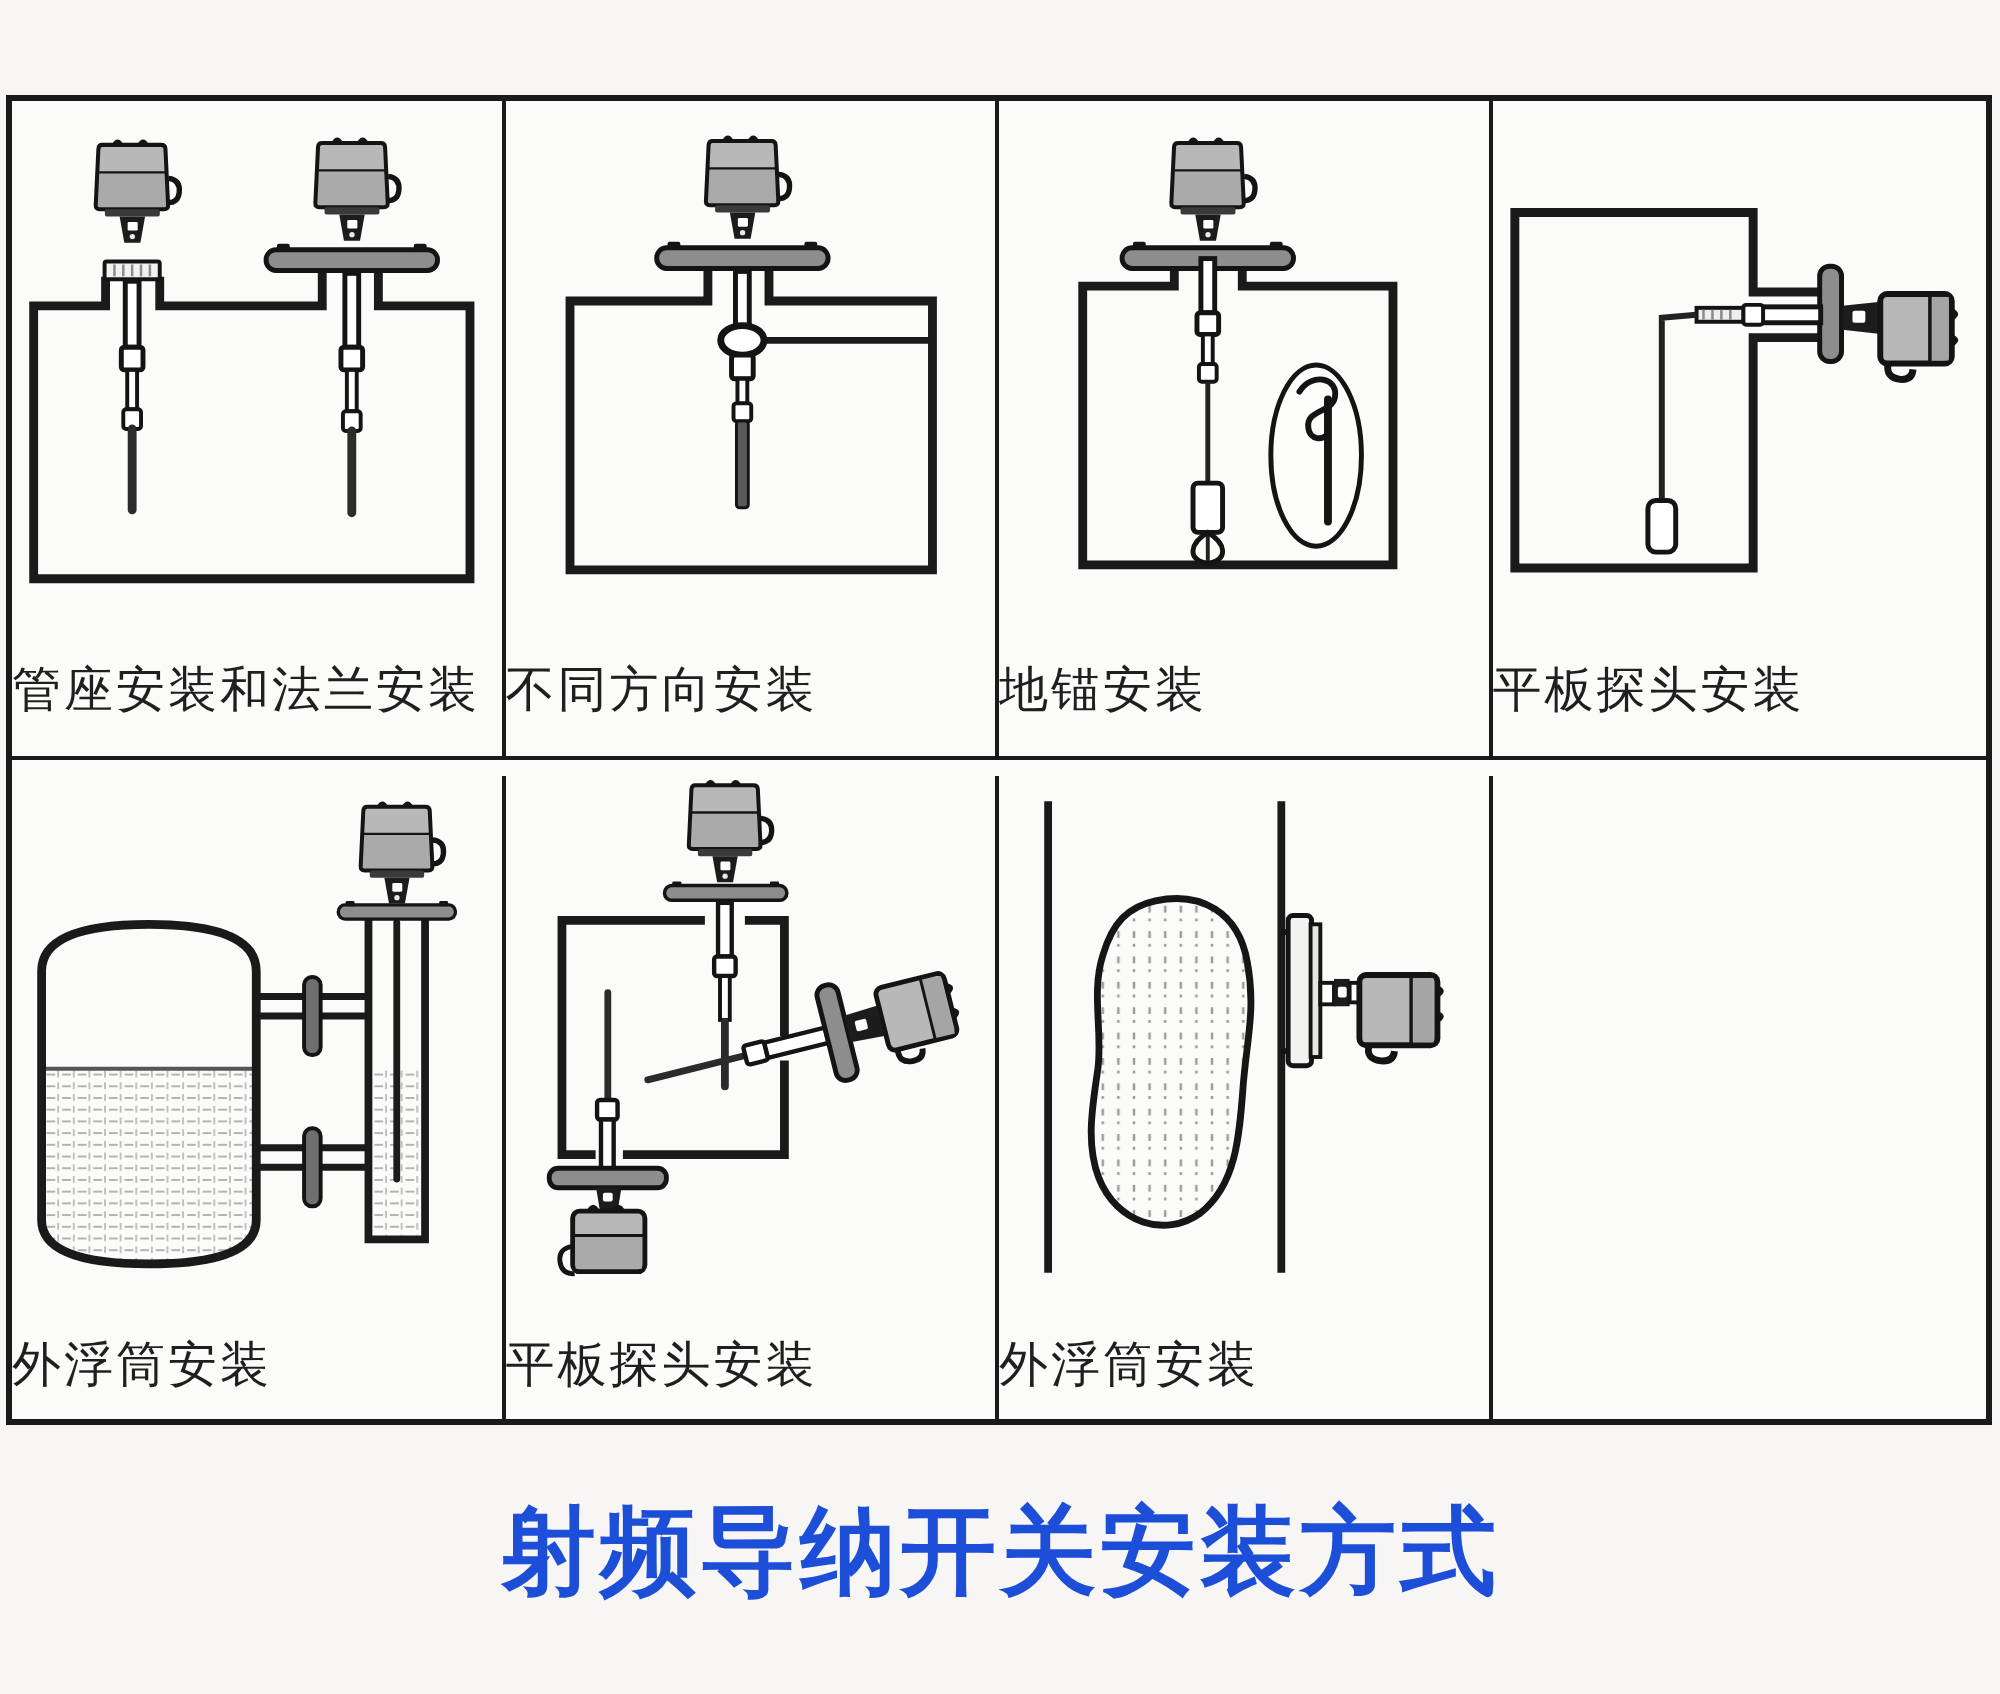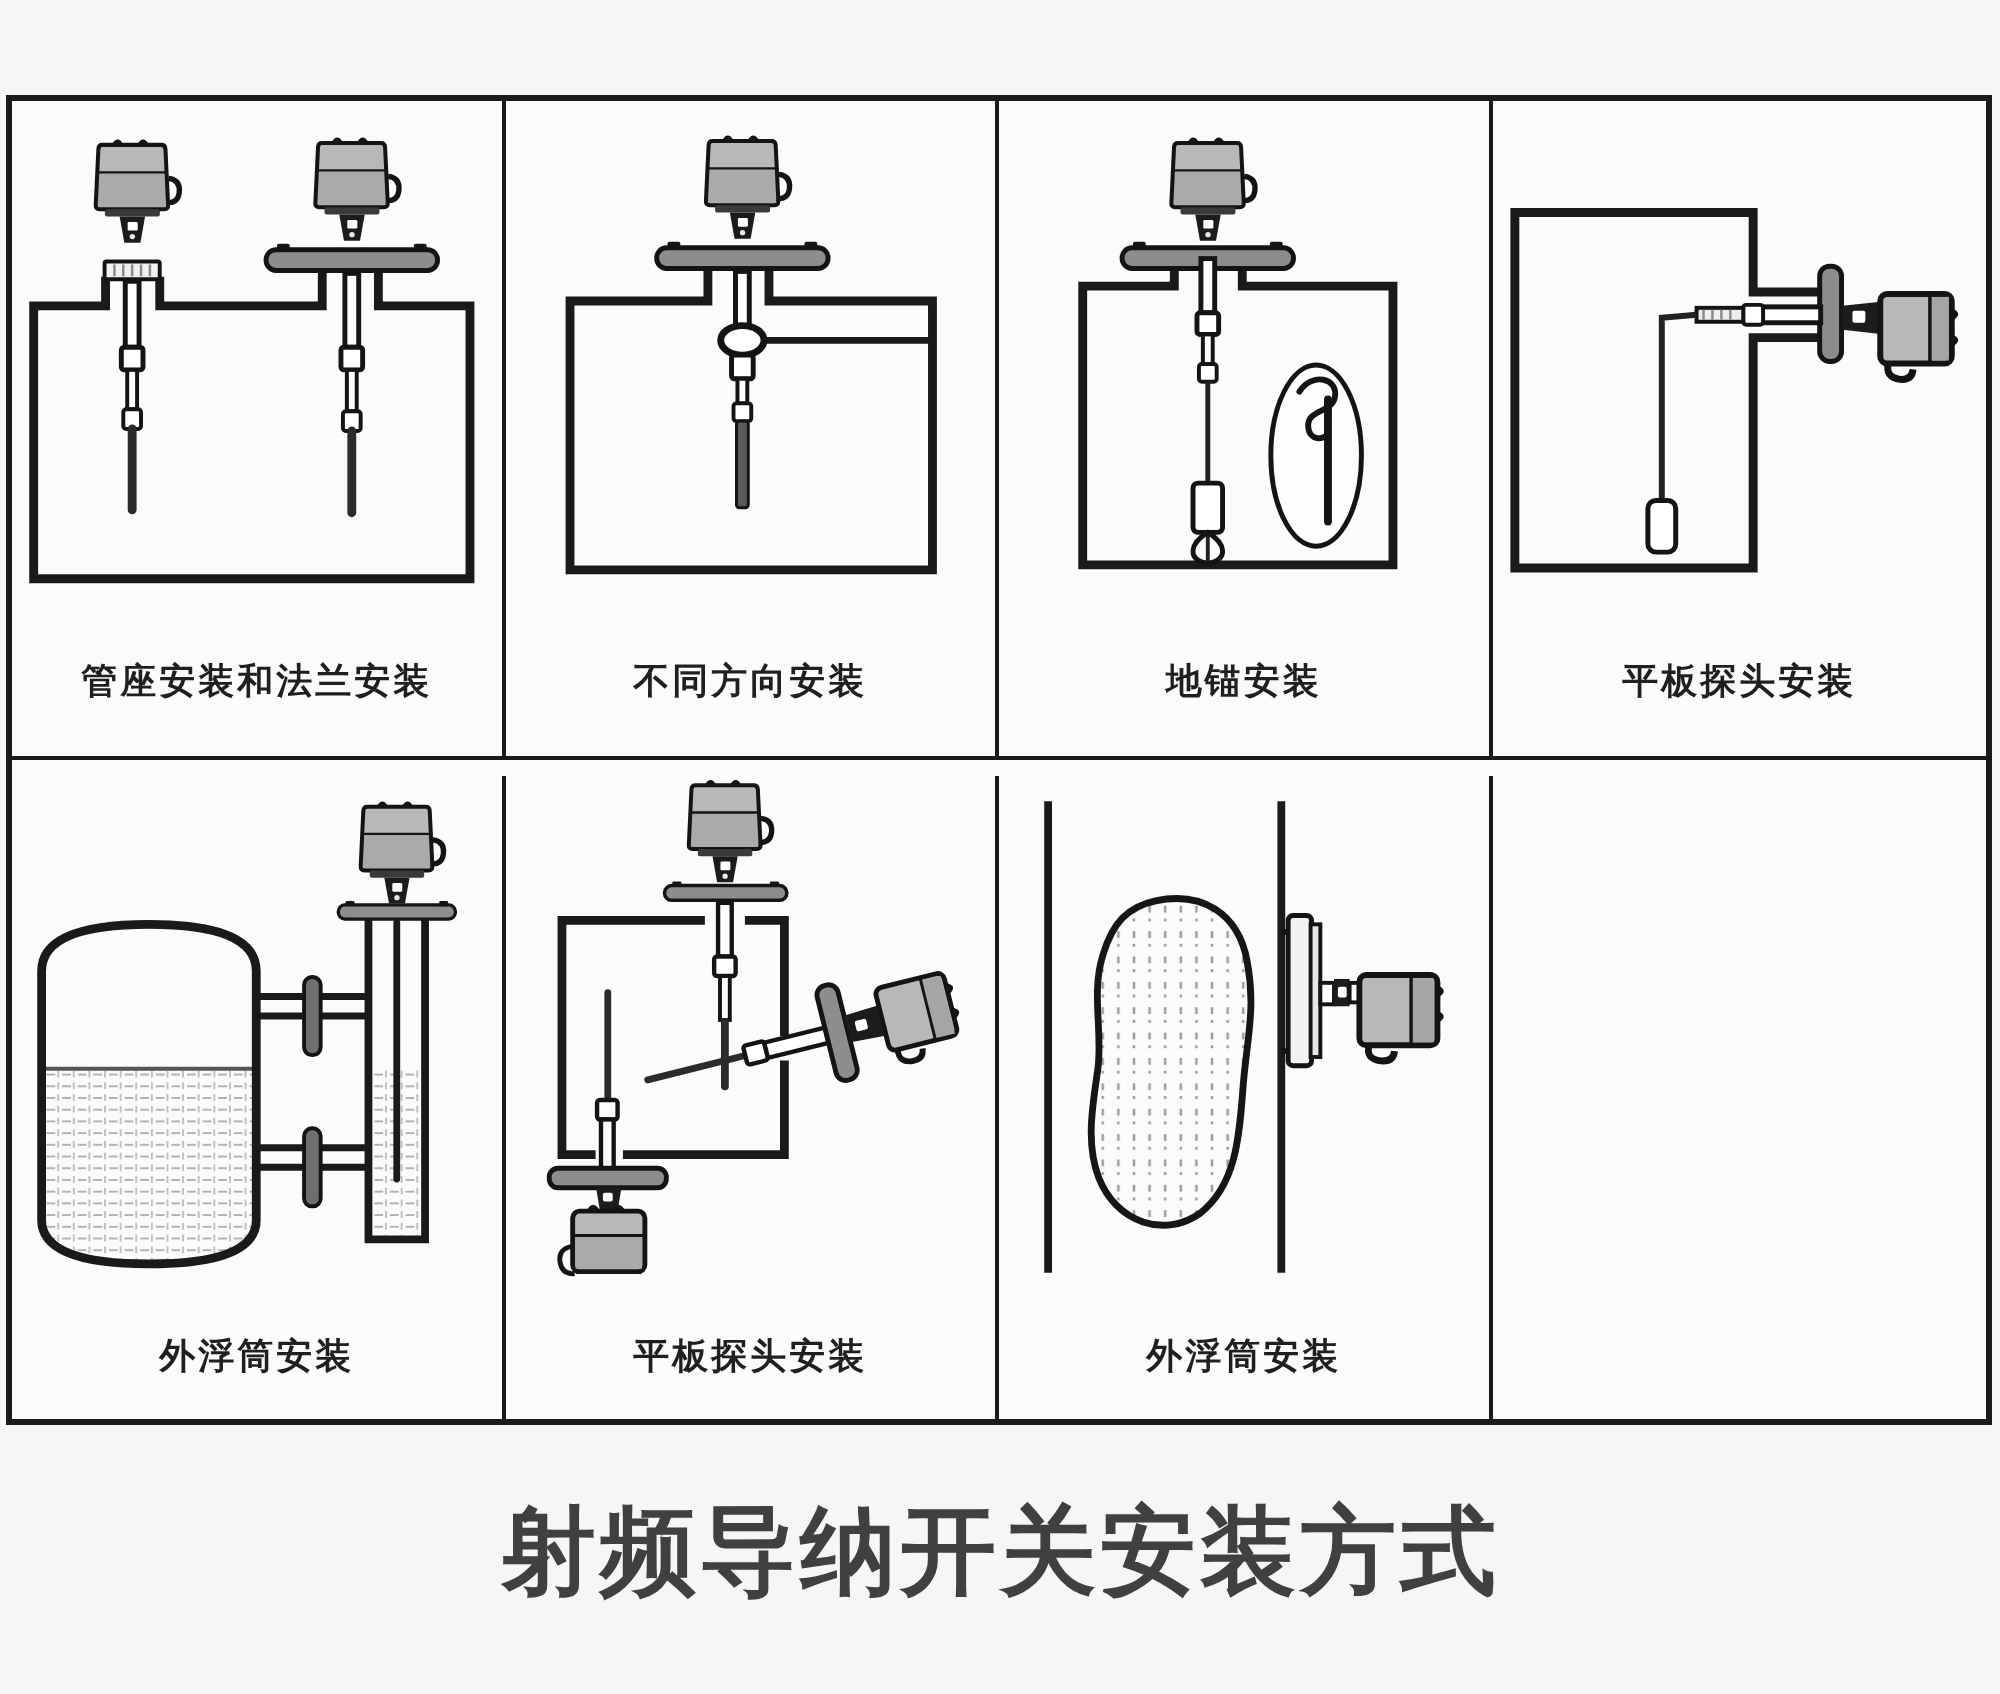--- a/index.html
+++ b/index.html
@@ -13,27 +13,27 @@
     position:absolute; left:6px; top:95px; width:1986px; height:1330px;
     border:6px solid #1a1a1a; background:#fbfbfa;
     display:grid; grid-template-columns:repeat(4,1fr); grid-template-rows:1fr 1fr;
     box-sizing:border-box;
   }
   .cell { position:relative; border-right:4px solid #1a1a1a; border-bottom:4px solid #1a1a1a; overflow:hidden; background:#fbfbfa; }
   .cell:nth-child(4n) { border-right:none; }
   .cell:nth-child(n+5) { border-bottom:none;margin-top:16px; }
   .cell svg.diagram { position:absolute; left:0; top:0; width:100%; height:100%; }
   .caption {
-    position:absolute; left:0; right:0; top:556px; text-align:center;
-    font-size:36px; letter-spacing:3px; color:#1f1f1f; font-weight:700;
+    position:absolute; left:0; right:0; top:556px; 
+    font-size:49px; letter-spacing:3px; color:#1f1f1f; font-weight:400;
     font-family:"DejaVu Serif", serif;
   }
   .title {
     position:absolute; left:0; top:1488px; width:100%; text-align:center;
-    font-size:96px; font-weight:bold; letter-spacing:4px; color:#404040;
+    font-size:96px; font-weight:bold; letter-spacing:4px; color:#1d4ed8;
     font-family:"Liberation Serif","DejaVu Serif", serif;
   }
   .defs-svg { position:absolute; width:0; height:0; overflow:hidden; }
 </style>
 </head>
 <body>
 
 <div class="page">
 
   <svg class="defs-svg" aria-hidden="true">

